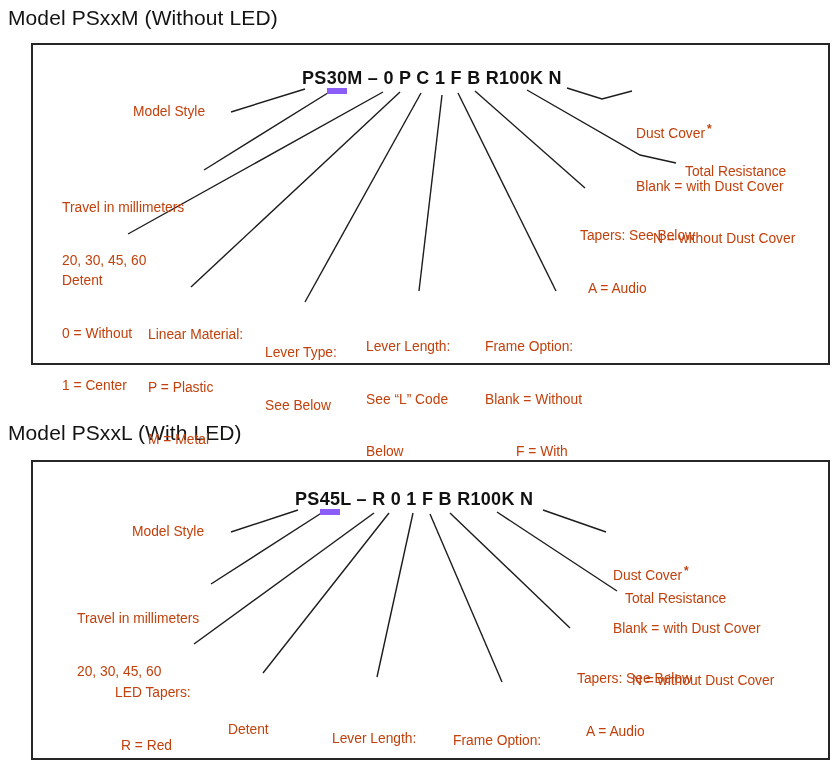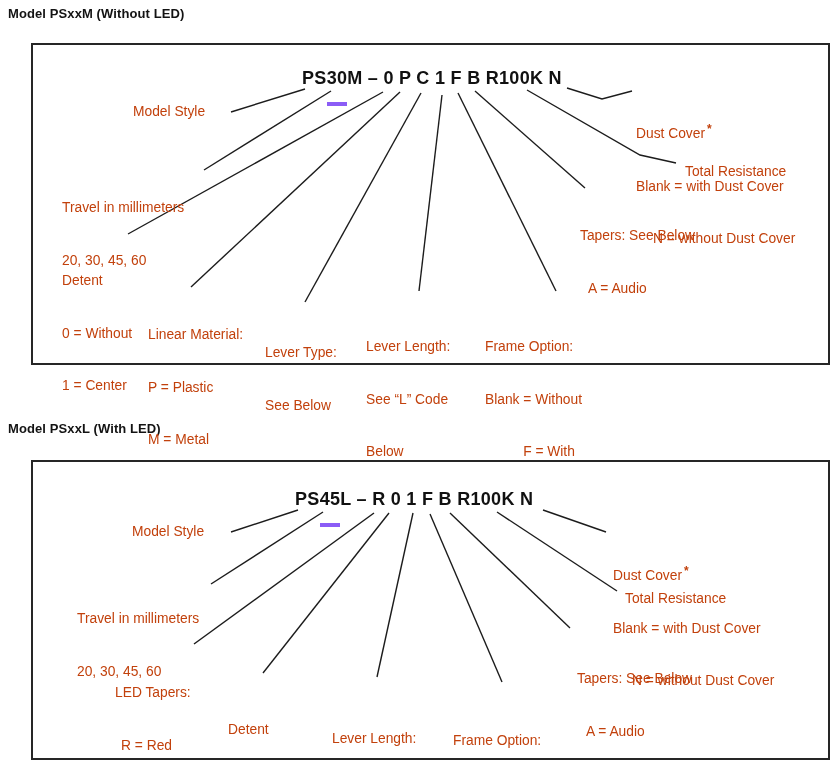--- a/index.html
+++ b/index.html
@@ -5,49 +5,49 @@
   * { box-sizing: border-box; }
   html, body { margin: 0; padding: 0; }
   body {
     width: 838px; height: 770px; position: relative;
     background: #ffffff; color: #131313;
     font-family: "Liberation Sans", "DejaVu Sans", sans-serif;
     overflow: hidden;
   }
   .title {
     position: absolute; left: 8px; margin: 0;
-    font-size: 13px; font-weight: 700; letter-spacing: 0.1px;
+    font-size: 21px; font-weight: 400; letter-spacing: 0.1px;
   }
   #title1 { top: 6px; }
   #title2 { top: 421px; }
   .box {
     position: absolute; left: 31px; width: 799px;
     border: 2px solid #262626; background: #ffffff;
   }
   #box1 { top: 43px; height: 322px; }
   #box2 { top: 460px; height: 300px; }
   #leads { position: absolute; left: 0; top: 0; pointer-events: none; }
   #leads line, #leads polyline { stroke: #1c1c1c; stroke-width: 1.4; fill: none; }
   .pn {
     position: absolute; font-size: 18px; font-weight: 700;
     letter-spacing: 0.3px; white-space: pre; color: #111;
   }
   #pn1 { left: 302px; top: 68px; }
   #pn2 { left: 295px; top: 489px; text-align: right; }
-  .pn .u { border-bottom: 4px solid #8b5cf6; padding-bottom: 14px; }
+  .pn .u { border-bottom: 6px solid #8b5cf6; padding-bottom: 0px; }
   .lbl {
     position: absolute; font-size: 13.8px; line-height: 17.5px;
     white-space: pre; color: #c2410c;
   }
   .in6  { padding-left: 6px; }
   .in8  { padding-left: 8px; }
   .in9  { padding-left: 9px; }
   .in17 { padding-left: 17px; }
   .in19 { padding-left: 19px; }
-  .in31 { padding-left: 31px; text-align: center; }
+  .in31 { padding-left: 31px; }
   sup.star { font-size: 12px; font-weight: 700; vertical-align: 5px; margin-left: 2px; }
 </style>
 </head>
 <body>
 
 <h1 class="title" id="title1">Model PSxxM (Without LED)</h1>
 <div class="box" id="box1"></div>
 
 <h1 class="title" id="title2">Model PSxxL (With LED)</h1>
 <div class="box" id="box2"></div>

